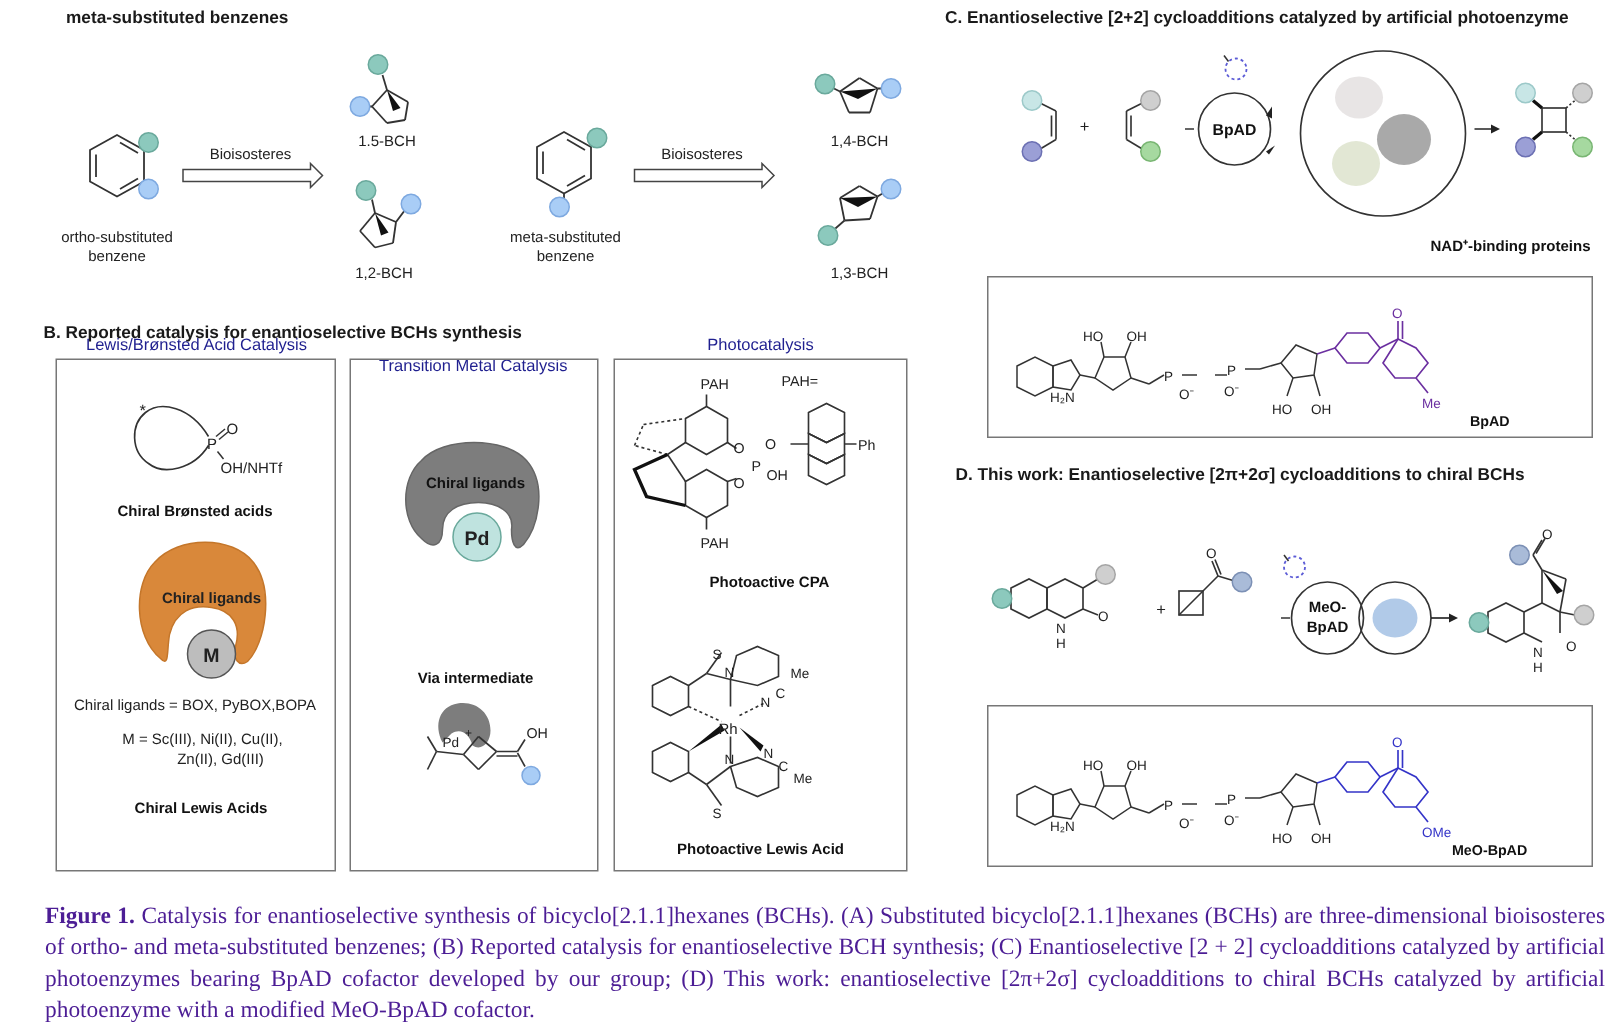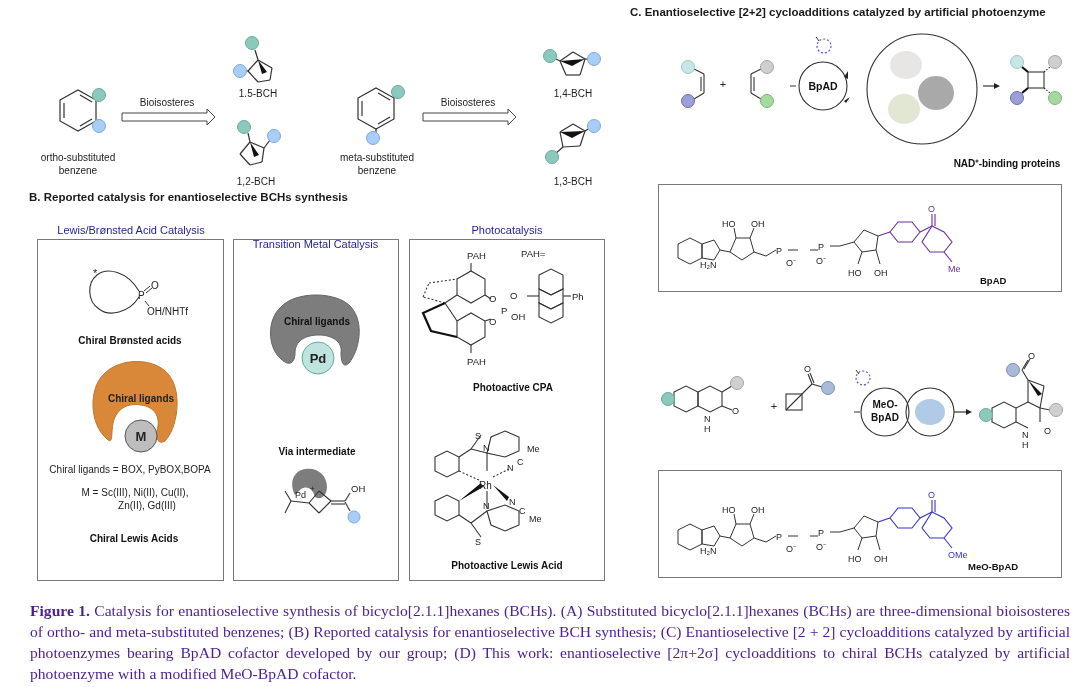--- a/index.html
+++ b/index.html
@@ -9,20 +9,21 @@
   .sub-title { font-weight:normal; font-size:11px; color:#1f1f8f; text-align:center; }
   .box { position:absolute; border:1.3px solid #777; box-sizing:border-box; }
   svg text { font-family:"Liberation Sans", sans-serif; }
   .caption { position:absolute; left:30px; top:600px; width:1040px; font-family:"Liberation Serif", serif; font-size:15.6px; line-height:21px; color:#4c1d95; text-align:justify; }
   .caption b { font-weight:bold; }
 </style>
 </head>
 <body>
 
 <div class="abs sec-title" style="left:28px;top:5px;">
+  <div style="padding-left:16px">meta-substituted benzenes</div>
 </div>
 
 <svg class="abs" style="left:0;top:30px" width="640" height="165">
 
   <g stroke="#333" stroke-width="1.2" fill="none">
     <polygon points="60,70 78,60 96,70 96,91 78,101 60,91"></polygon>
     <line x1="64" y1="73" x2="64" y2="88"></line>
     <line x1="80" y1="65" x2="92" y2="72"></line>
     <line x1="80" y1="96" x2="92" y2="89"></line>
     <line x1="96" y1="70" x2="98" y2="66"></line>
@@ -102,21 +103,21 @@
     <line x1="580" y1="116" x2="585" y2="101"></line>
     <line x1="563" y1="117" x2="555" y2="124"></line>
     <line x1="585" y1="101" x2="590" y2="98"></line>
   </g>
   <polygon points="560,102 585,101 572,108" fill="#111"></polygon>
   <circle cx="594" cy="96" r="6.5" fill="#a9cdf6" stroke="#7ea9e0"></circle>
   <circle cx="552" cy="127" r="6.5" fill="#8cc9bd" stroke="#6aa99c"></circle>
   <text x="573" y="155" text-anchor="middle" font-size="10" fill="#222">1,3-BCH</text>
 </svg>
 
-<div class="abs sec-title" style="left:29px;top:190px;">B. Reported catalysis for enantioselective BCHs synthesis</div>
+<div class="abs sec-title" style="left:29px;top:215px;">B. Reported catalysis for enantioselective BCHs synthesis</div>
 
 <div class="abs sub-title" style="left:38px;top:224px;width:186px;">Lewis/Brønsted Acid Catalysis</div>
 <div class="abs sub-title" style="left:233px;top:238px;width:165px;">Transition Metal Catalysis</div>
 <div class="abs sub-title" style="left:409px;top:224px;width:196px;">Photocatalysis</div>
 
 <div class="box" style="left:37px;top:239px;width:187px;height:342px;"></div>
 <svg class="abs" style="left:37px;top:239px" width="187" height="342">
   <path d="M 102,52 C 90,32 70,28 60,36 C 50,44 50,62 62,70 C 72,78 92,74 102,58" fill="none" stroke="#333" stroke-width="1.1"></path>
   <text x="56" y="38" font-size="11" fill="#222">*</text>
   <text x="101" y="60" font-size="10" fill="#222">P</text>
@@ -324,20 +325,21 @@
   <text x="160" y="66" font-size="9" fill="#222">P</text>
   <text x="158" y="80" font-size="9" fill="#222">O⁻</text>
   <text x="190" y="92" font-size="9" fill="#222">HO</text>
   <text x="216" y="92" font-size="9" fill="#222">OH</text>
   <text x="270" y="28" font-size="9" fill="#6b2fa0">O</text>
   <text x="290" y="88" font-size="9" fill="#6b2fa0">Me</text>
   <text x="322" y="100" font-size="9.5" font-weight="bold" fill="#111">BpAD</text>
 </svg>
 
 <div class="abs sec-title" style="left:637px;top:310px;">
+  <div>D. This work: Enantioselective [2π+2σ] cycloadditions to chiral BCHs</div>
 </div>
 
 <svg class="abs" style="left:640px;top:350px" width="440" height="110">
 
   <g stroke="#333" stroke-width="1.1" fill="none">
     <polygon points="34,42 46,36 58,42 58,56 46,62 34,56"></polygon>
     <polygon points="58,42 70,36 82,42 82,56 70,62 58,56"></polygon>
     <line x1="82" y1="42" x2="92" y2="36"></line>
     <line x1="82" y1="56" x2="92" y2="60"></line>
   </g>

